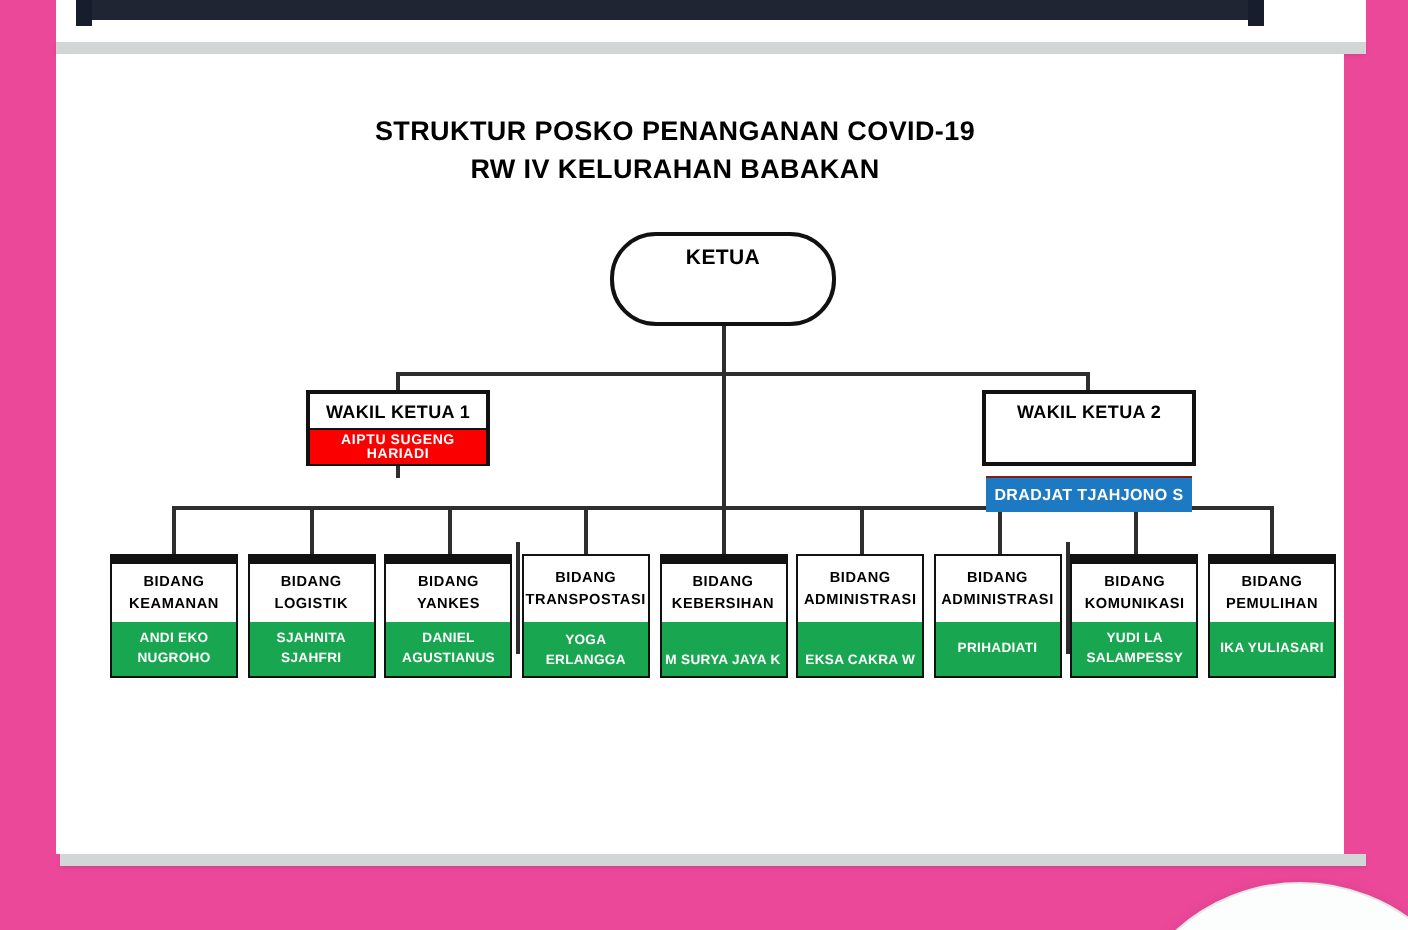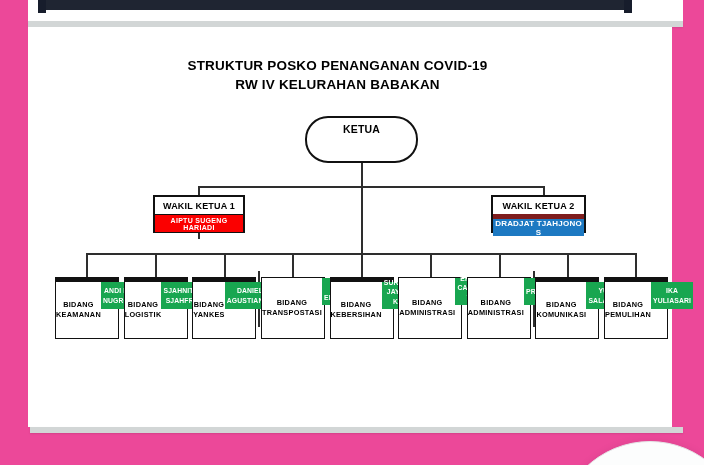--- a/index.html
+++ b/index.html
@@ -23,30 +23,30 @@
     font-weight:bold;font-size:13.5px;line-height:18.5px;color:#000;letter-spacing:.2px;}
 
   
   .role-box{position:absolute;border:2px solid #111;background:#fff;box-sizing:border-box;}
   .cell{display:flex;align-items:center;justify-content:center;text-align:center;
     font-weight:bold;color:#000;letter-spacing:.2px;}
   .ketua-box{left:305px;top:116px;width:113px;height:47px;border-radius:23px;}
   .ketua-box .cell{height:21.5px;font-size:10.5px;}
   .ketua-box .name{background:#ffc000;border-top:2px solid #111;}
   .w1-box{left:153px;top:195px;width:92px;height:38px;}
-  .w2-box{left:491px;top:195px;width:95px;height:38px;}
+  .w2-box{left:491px;top:195px;width:107px;height:38px;}
   .w1-box .cell,.w2-box .cell{height:17px;font-size:9px;}
   .w1-box .name{background:#fb0000;color:#fff;font-size:7px;border-top:1px solid #111;letter-spacing:.3px;}
-  .w2-box .name{background:#1d79c2;color:#fff;font-size:8px;border-top:5px solid #7f1d1d;}
+  .w2-box .name{background:#1d79c2;color:#fff;font-size:8px;border-top:1px solid #7f1d1d;margin-top:24px;}
 
   
   .dept-row{position:absolute;left:55px;top:277px;width:613px;height:63px;
     display:flex;justify-content:space-between;}
   .dept{width:64px;height:62px;box-sizing:border-box;border:1.5px solid #111;
-    background:#fff;display:flex;flex-direction:row;}
+    background:#fff;display:flex;flex-direction:column;}
   .dept:nth-child(1),.dept:nth-child(2),.dept:nth-child(3),
   .dept:nth-child(5),.dept:nth-child(8),.dept:nth-child(9){border-top-width:5px;}
   .dept-head{flex:1;display:flex;flex-direction:column;align-items:center;justify-content:center;
     font-weight:bold;font-size:7.3px;line-height:10.5px;letter-spacing:.3px;text-align:center;color:#000;}
   .dept-name{height:27px;background:#18a650;color:#fff;font-weight:bold;font-size:6.8px;
     line-height:9.5px;letter-spacing:.15px;text-align:center;display:flex;align-items:center;
     justify-content:center;padding:1px 2px;box-sizing:border-box;}
   .dept:nth-child(4) .dept-name,.dept:nth-child(5) .dept-name,.dept:nth-child(6) .dept-name{
     align-items:flex-end;padding-bottom:3px;}
 

